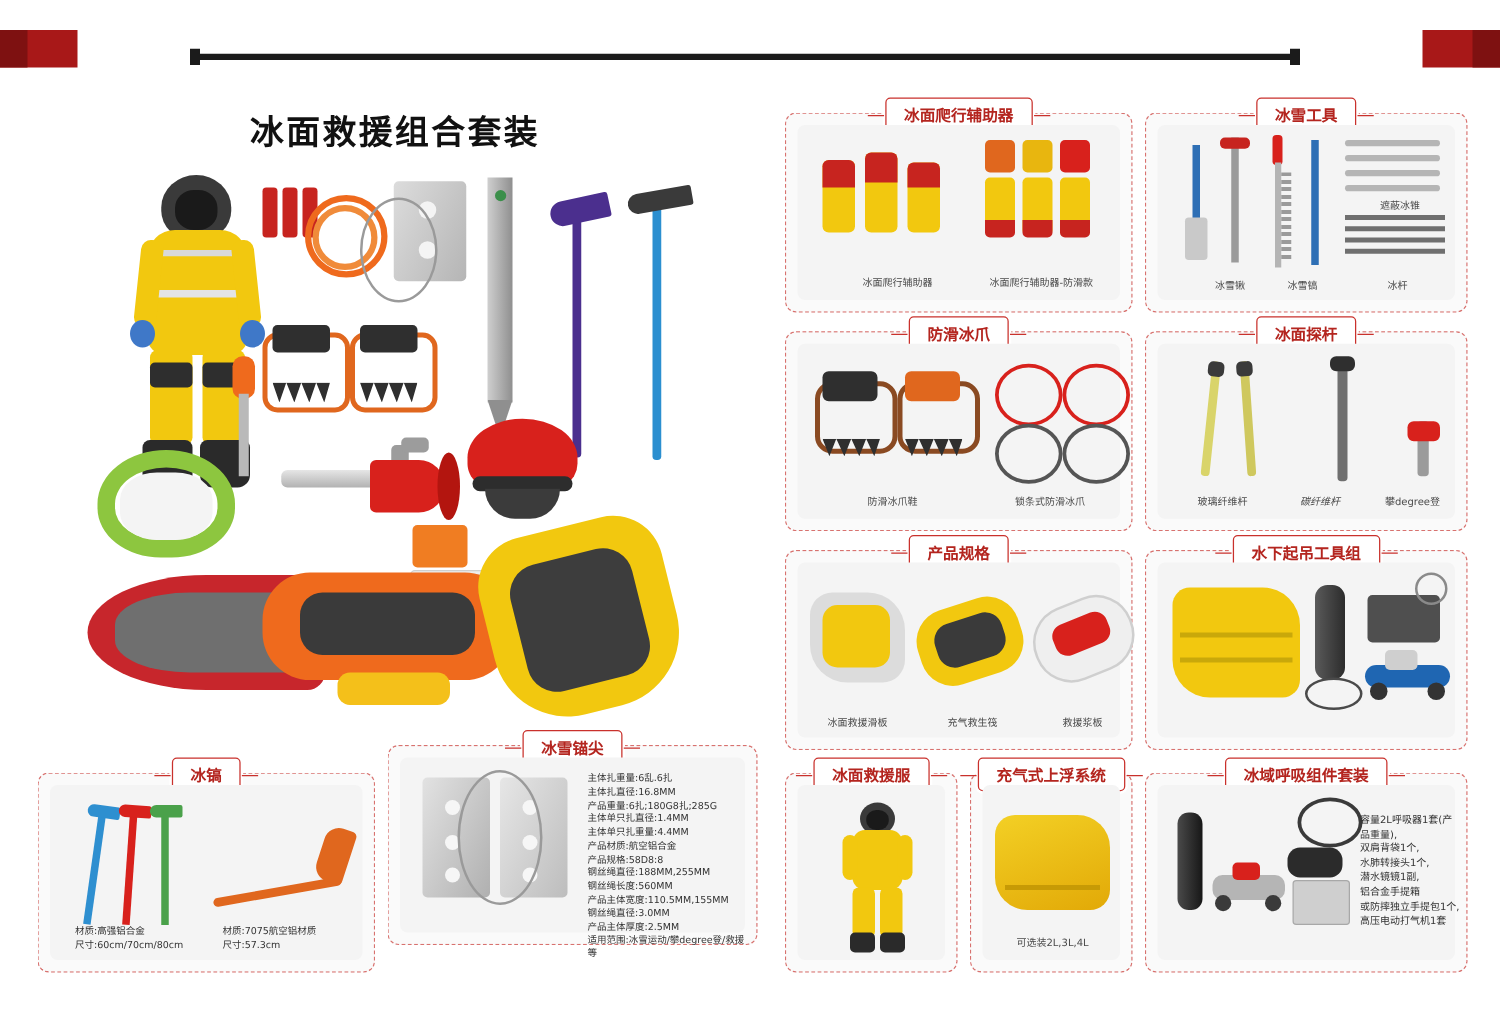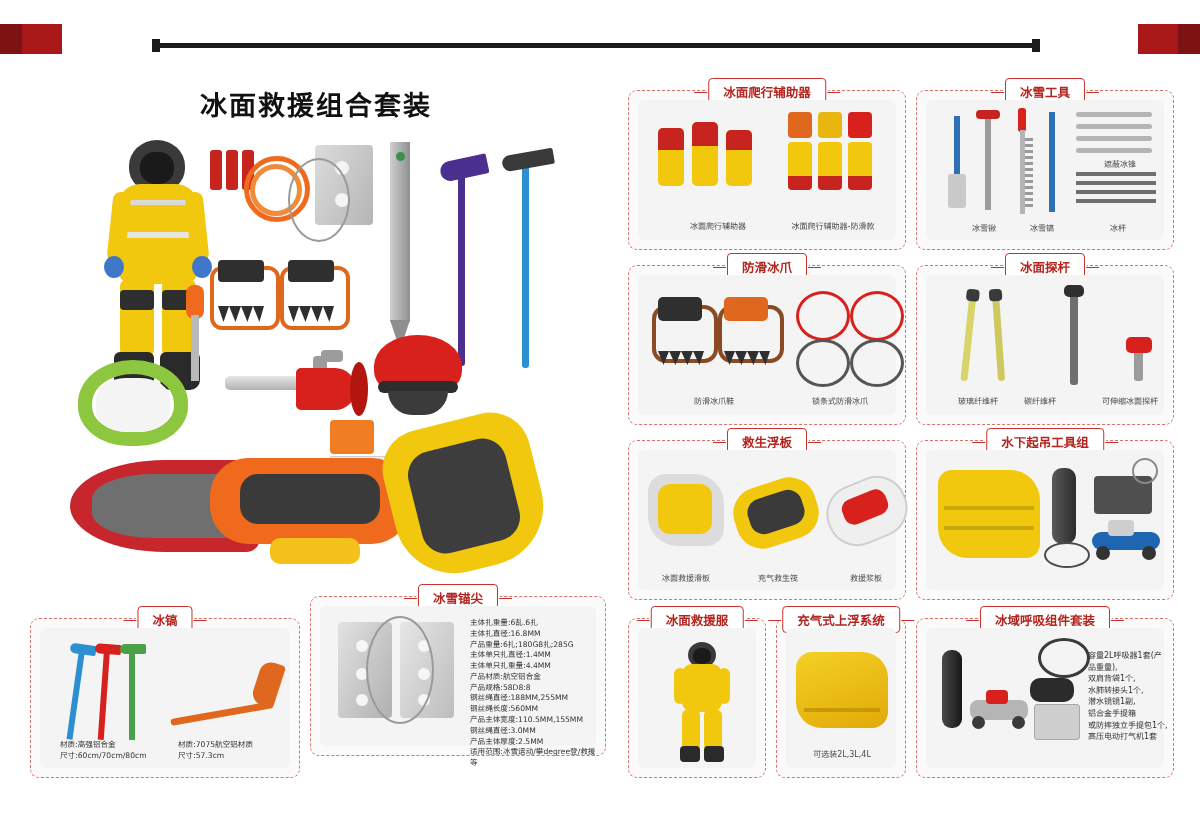--- a/index.html
+++ b/index.html
@@ -298,27 +298,27 @@
     </div>
     <div class="ob" style="left:138px;top:10px;width:20px;height:100px;">
       <div class="ob" style="left:6px;top:6px;width:8px;height:94px;background:#6f6f6f;border-radius:3px;"></div>
       <div class="ob" style="left:0;top:0;width:20px;height:12px;background:#2f2f2f;border-radius:5px;"></div>
     </div>
     <div class="ob" style="left:196px;top:62px;width:34px;height:48px;">
       <div class="ob" style="left:12px;top:0;width:9px;height:44px;background:#9b9b9b;border-radius:3px;"></div>
       <div class="ob" style="left:4px;top:0;width:26px;height:16px;background:#d8211c;border-radius:5px;"></div>
     </div>
     <div class="cell-label" style="left:52px;top:120px;">玻璃纤维杆</div>
-    <div class="cell-label" style="left:114px;top:120px;">碳纤维杆</div>
-    <div class="cell-label" style="left:204px;top:120px;">可伸缩冰面探杆</div>
+    <div class="cell-label" style="left:130px;top:120px;font-style:italic;">碳纤维杆</div>
+    <div class="cell-label" style="left:204px;top:120px;">攀degree登</div>
   </div>
 </div>
 
 <div class="panel" style="left:628px;top:440px;width:278px;height:160px;">
-  <div class="cap">救生浮板</div>
+  <div class="cap">产品规格</div>
   <div class="panel-inner">
     <div class="ob" style="left:10px;top:24px;width:80px;height:76px;">
       <div class="ob" style="left:0;top:0;width:76px;height:72px;background:#dcdcdc;border-radius:18px 30px 18px 30px;"></div>
       <div class="ob" style="left:10px;top:10px;width:54px;height:50px;background:#f2c80f;border-radius:12px;"></div>
     </div>
     <div class="ob" style="left:96px;top:26px;width:86px;height:74px;">
       <div class="ob" style="left:0;top:6px;width:84px;height:62px;background:#f2c80f;border-radius:26px;transform:rotate(-18deg);"></div>
       <div class="ob" style="left:14px;top:18px;width:56px;height:36px;background:#3a3a3a;border-radius:14px;transform:rotate(-18deg);"></div>
     </div>
     <div class="ob" style="left:188px;top:22px;width:80px;height:80px;">

